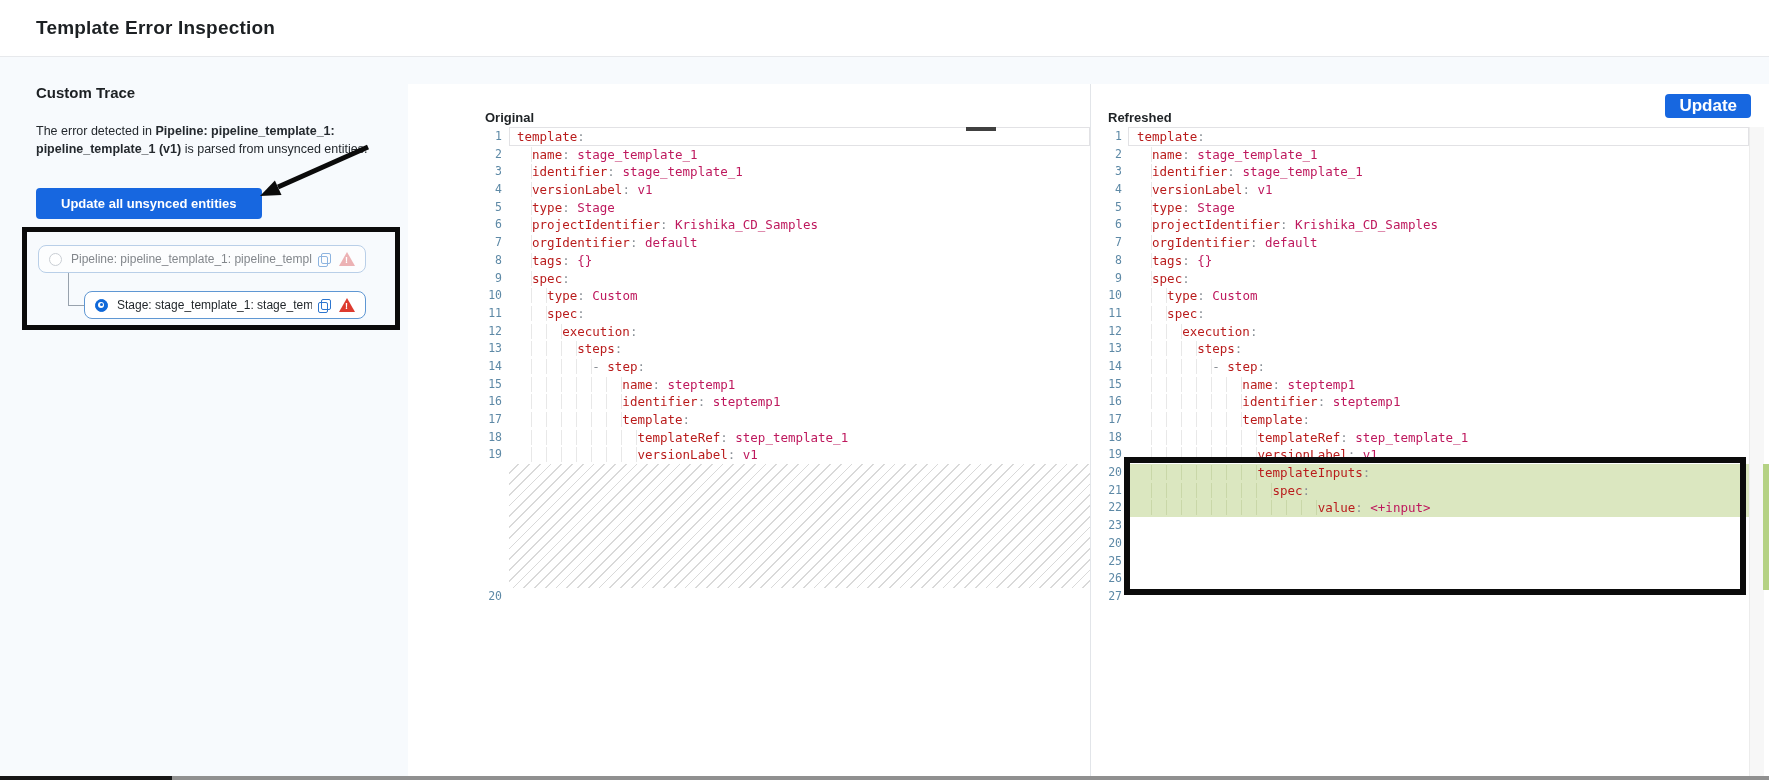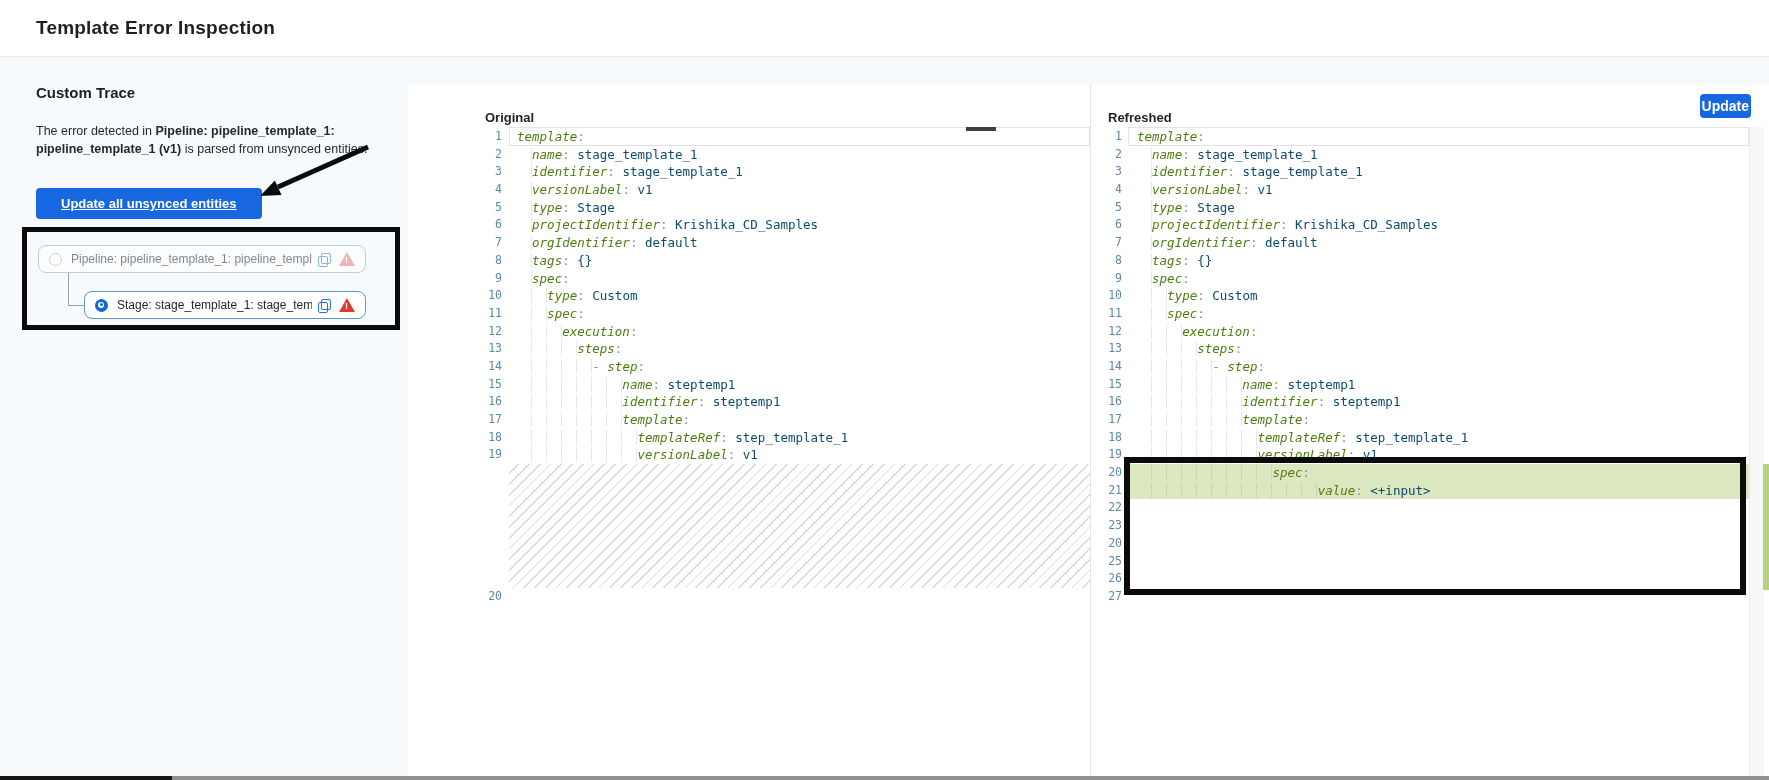--- a/index.html
+++ b/index.html
@@ -15,22 +15,22 @@
   .strip{left:408px;top:57px;width:1361px;height:27px;background:#f7fafd;}
   .sidebar{left:0;top:57px;width:408px;height:723px;background:#f7fafd;}
   .panels{left:408px;top:84px;width:1361px;height:692px;background:#fff;}
   .vdivider{left:1090px;top:84px;width:1px;height:692px;background:#e2e5e9;}
 
   
   .sb-heading{left:36px;top:84px;font-size:15px;font-weight:bold;color:#1c2023;}
   .sb-desc{left:36px;top:122px;width:345px;font-size:12.5px;line-height:18px;color:#24292e;}
   .btn-primary{background:#1767e0;color:#fff;font-weight:bold;font-size:13px;
                border:none;border-radius:4px;cursor:pointer;font-family:"Liberation Sans",sans-serif;}
-  .btn-update-all{left:36px;top:188px;height:31px;padding:0 25px;text-decoration:underline;}
-  .btn-update{top:94px;right:18px;height:24px;padding:0 2px;font-size:14px;}
+  .btn-update-all{left:36px;top:188px;height:31px;padding:0 25px;}
+  .btn-update{top:94px;right:18px;height:24px;padding:0 14px;font-size:17px;}
 
   .anno-rect-sidebar{left:22px;top:227px;width:378px;height:103px;border:5px solid #0b0b0b;box-sizing:border-box;background:transparent;}
   .tree-box{box-sizing:border-box;height:28px;border-radius:8px;background:#fff;display:flex;align-items:center;}
   .tree-pipeline{left:38px;top:245px;width:328px;border:1px solid #b9cfe8;background:#fcfdfe;}
   .tree-stage{left:84px;top:291px;width:282px;border:1px solid #5f97d3;}
   .tree-label{font-size:12px;white-space:nowrap;overflow:hidden;flex:1;}
   .lbl-gray{color:#83878c;}
   .lbl-dark{color:#1f2428;}
   .radio{width:13px;height:13px;border-radius:50%;box-sizing:border-box;margin:0 9px 0 10px;flex:0 0 auto;}
   .radio-off{border:1.5px solid #c9ced4;background:#fff;}
@@ -59,24 +59,24 @@
   .gutter{top:128px;text-align:right;}
   .gut-orig{left:462px;width:40px;}
   .gut-refr{left:1091px;width:31px;}
   .grow{height:17.7px;line-height:17.7px;font-size:11.5px;color:#5d89a6;}
   .codecol{top:128px;}
   .code-orig{left:509px;width:581px;}
   .code-refr{left:1128px;width:621px;}
   .crow{height:17.7px;line-height:17.7px;font-size:12.5px;white-space:pre;color:#4e5256;overflow:hidden;}
   .code-orig .crow{padding-left:8px;}
   .code-refr .crow{padding-left:9px;}
-  .key{color:#4d7c0f;font-style:italic;}
+  .key{color:#b91c1c;}
   .col{color:#8a9096;}
   .dash{color:#8a9096;}
-  .val{color:#0c4a6e;}
+  .val{color:#be185d;}
   .ind{background-image:repeating-linear-gradient(to right,transparent 0,transparent 14.04px,#e8e8e8 14.04px,#e8e8e8 15.04px);}
   .added-block{background:#dbe7c0;}
   .added-block .ind{background-image:repeating-linear-gradient(to right,transparent 0,transparent 14.04px,#c9d7a8 14.04px,#c9d7a8 15.04px);}
   .spacer-hatch{height:123.9px;background-image:repeating-linear-gradient(135deg,#ffffff 0,#ffffff 6.3px,#d9d9d9 6.3px,#d9d9d9 7.6px);}
   .spacer-plain{height:123.9px;}
   .curline{top:127px;height:18.5px;border:1px solid #e2e2e5;box-sizing:border-box;}
   .curline-orig{left:509px;width:581px;}
   .curline-refr{left:1128px;width:621px;}
   .darkbar{left:966px;top:127px;width:30px;height:4px;background:#404040;}
 
@@ -232,20 +232,21 @@
       <div class="crow"><span class="ind">    </span><span class="key">spec</span><span class="col">:</span></div>
       <div class="crow"><span class="ind">      </span><span class="key">execution</span><span class="col">:</span></div>
       <div class="crow"><span class="ind">        </span><span class="key">steps</span><span class="col">:</span></div>
       <div class="crow"><span class="ind">          </span><span class="dash">- </span><span class="key">step</span><span class="col">:</span></div>
       <div class="crow"><span class="ind">              </span><span class="key">name</span><span class="col">:</span><span class="val"> steptemp1</span></div>
       <div class="crow"><span class="ind">              </span><span class="key">identifier</span><span class="col">:</span><span class="val"> steptemp1</span></div>
       <div class="crow"><span class="ind">              </span><span class="key">template</span><span class="col">:</span></div>
       <div class="crow"><span class="ind">                </span><span class="key">templateRef</span><span class="col">:</span><span class="val"> step_template_1</span></div>
       <div class="crow"><span class="ind">                </span><span class="key">versionLabel</span><span class="col">:</span><span class="val"> v1</span></div>
       <div class="added-block">
+        <div class="crow"><span class="ind">                </span><span class="key">templateInputs</span><span class="col">:</span></div>
         <div class="crow"><span class="ind">                  </span><span class="key">spec</span><span class="col">:</span></div>
         <div class="crow"><span class="ind">                        </span><span class="key">value</span><span class="col">:</span><span class="val"> &lt;+input&gt;</span></div>
       </div>
       <div class="crow"></div>
     </div>
 
   <div class="abs sb-track"></div>
   <div class="abs ruler-marker"></div>
 
   <div class="abs anno-rect-diff"></div>

